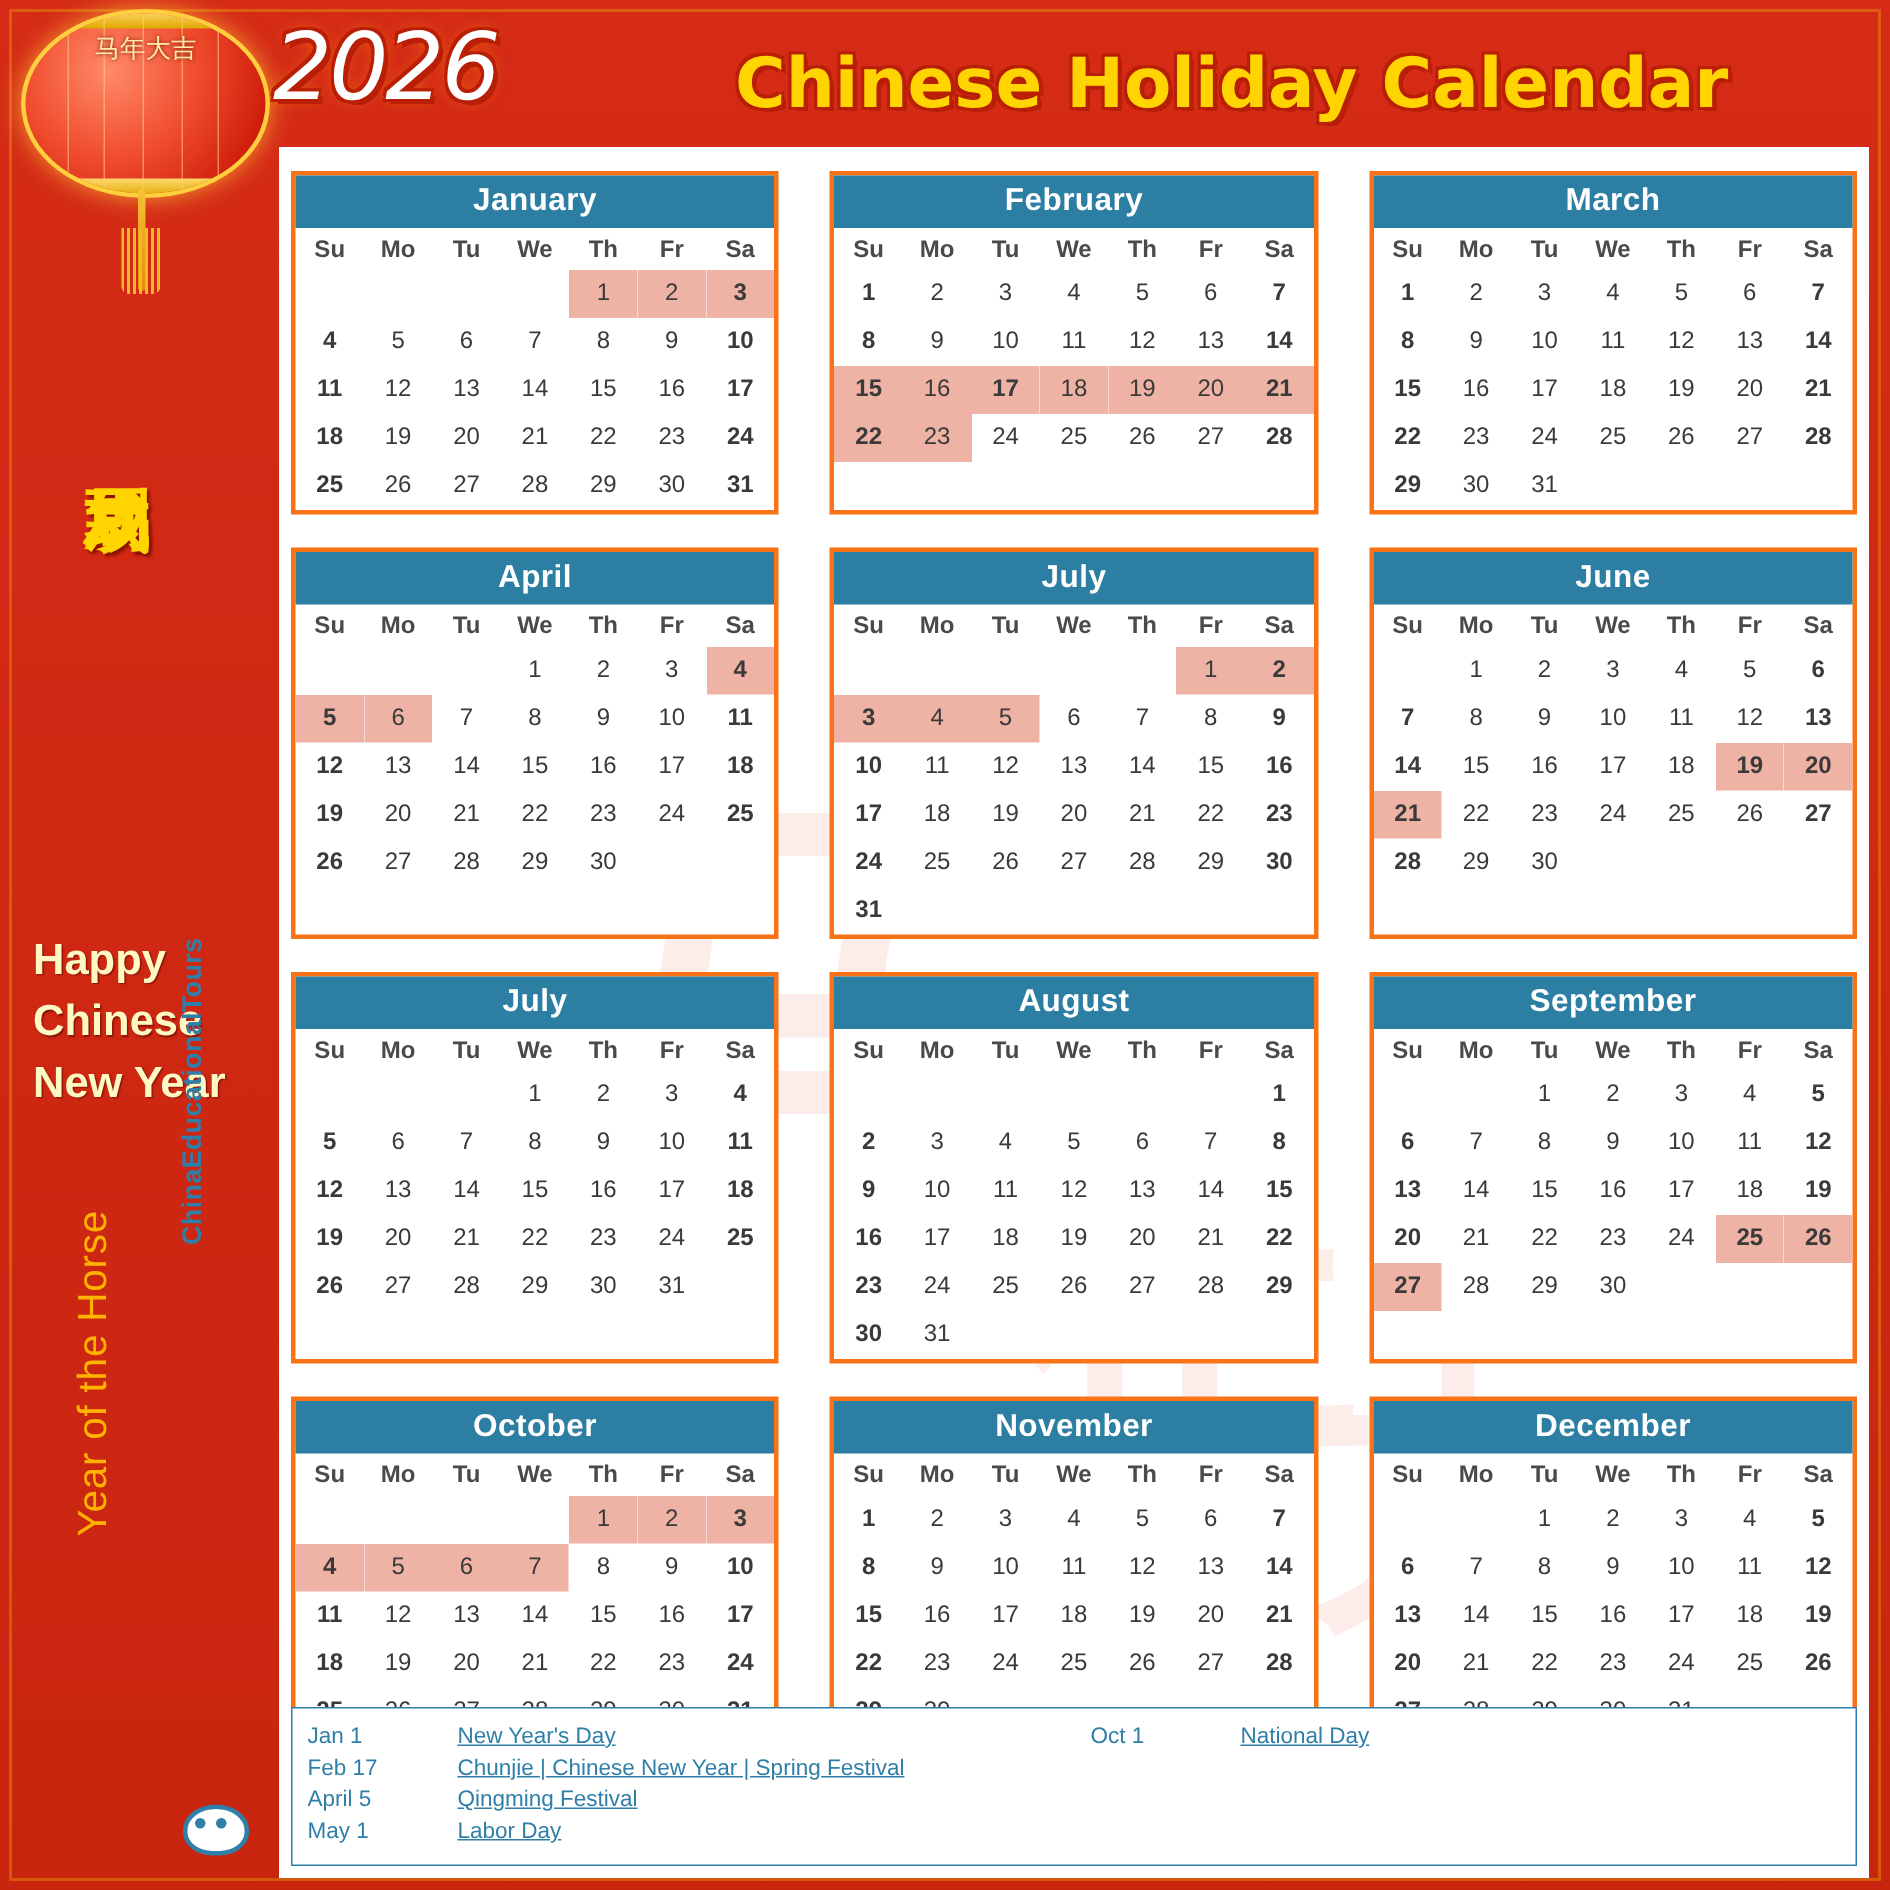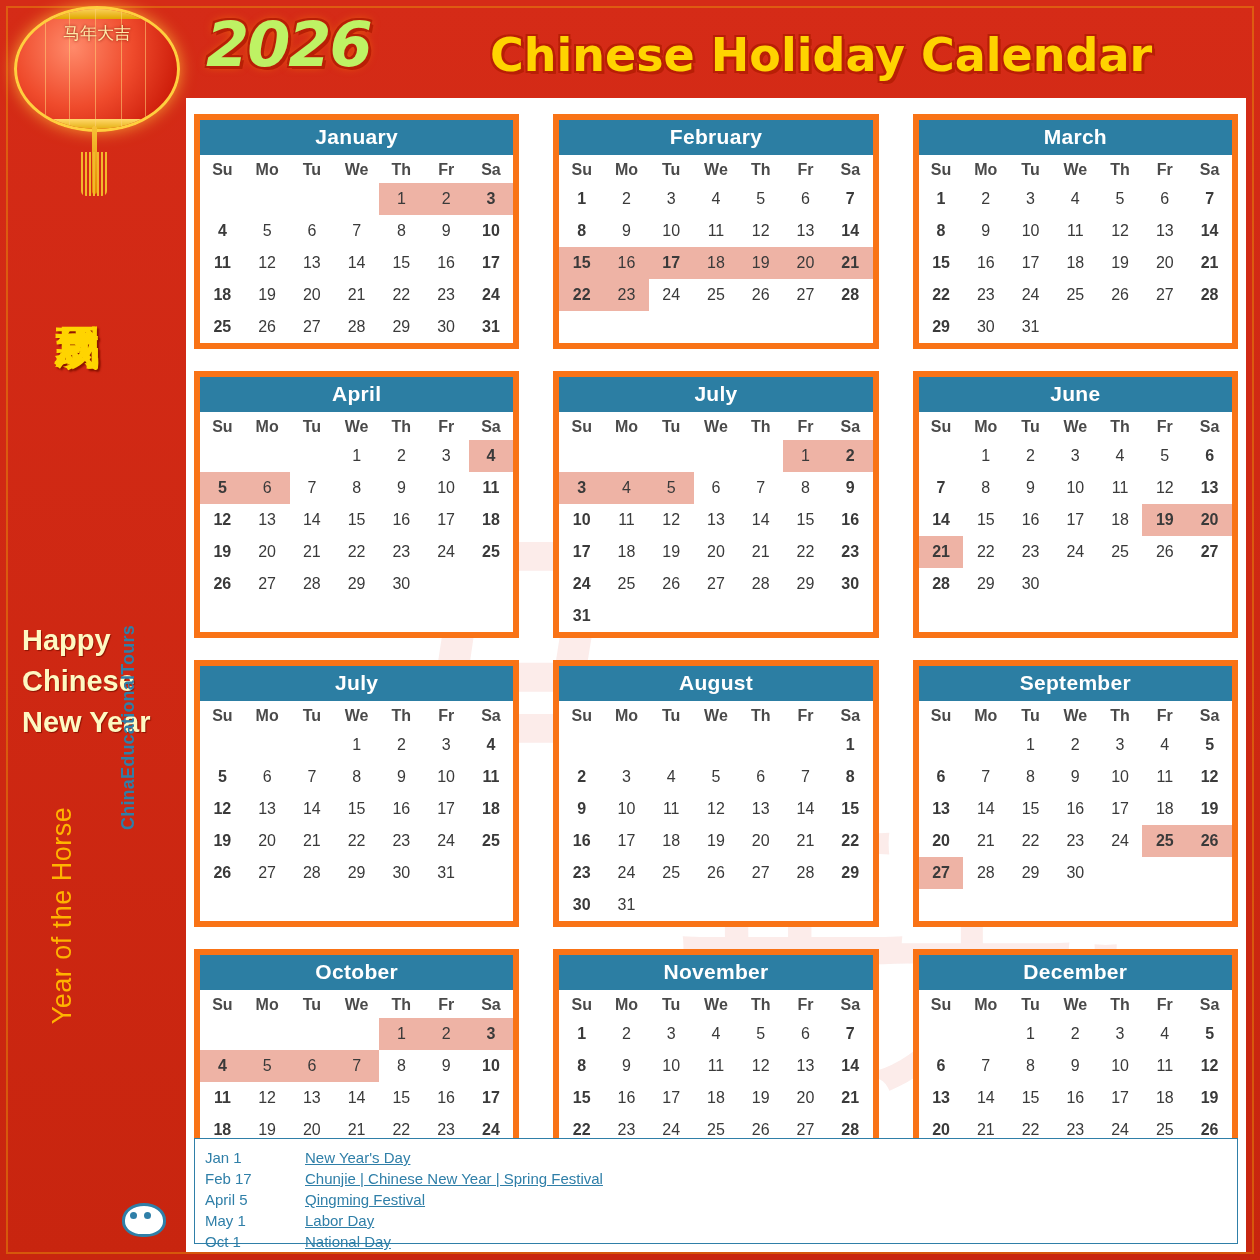--- a/index.html
+++ b/index.html
@@ -30,26 +30,26 @@
 
   
   .header {
     position: absolute;
     left: 0; top: 0;
     width: 1260px;
     height: 108px;
   }
   .year-title {
     position: absolute;
-    left: 206px;
+    left: 182px;
     top: 8px;
     font-size: 62px;
-    font-weight: bold;
+    font-weight: normal;
     font-style: italic;
-    color: #bef264;
+    color: #ffffff;
     letter-spacing: -2px;
     text-shadow:
        3px 3px 0 #b81f06,
       -2px -2px 0 #b81f06,
        2px -2px 0 #b81f06,
       -2px  2px 0 #b81f06,
        0 0 10px rgba(255,150,0,.6);
     font-family: "DejaVu Sans", sans-serif;
   }
   .main-title {
@@ -239,21 +239,21 @@
     position: absolute;
     left: 6px;
     top: 14px;
     width: 1044px;
     display: grid;
     grid-template-columns: repeat(3, 1fr);
     gap: 22px 34px;
   }
   .month {
     background: #fff;
-    border: 6px solid #f97316;
+    border: 3px solid #f97316;
     position: relative;
   }
   .month-head {
     background: #2c7ea3;
     color: #fff;
     text-align: center;
     font-size: 21px;
     font-weight: bold;
     padding: 5px 0 6px;
     letter-spacing: .3px;
@@ -288,21 +288,21 @@
     bottom: 6px;
     width: 1042px;
     height: 104px;
     border: 1px solid #2f7fa8;
     background: #fff;
   }
   .legend-cols {
     position: absolute;
     inset: 8px 10px;
     display: grid;
-    grid-template-columns: 1fr;
+    grid-template-columns: 1fr 1fr;
     column-gap: 22px;
   }
   .legend-row {
     display: flex;
     font-size: 15px;
     color: #2f7fa8;
     line-height: 21px;
   }
   .legend-date { width: 100px; flex: 0 0 100px; }
   .legend-name { flex: 1; text-decoration: underline; }

